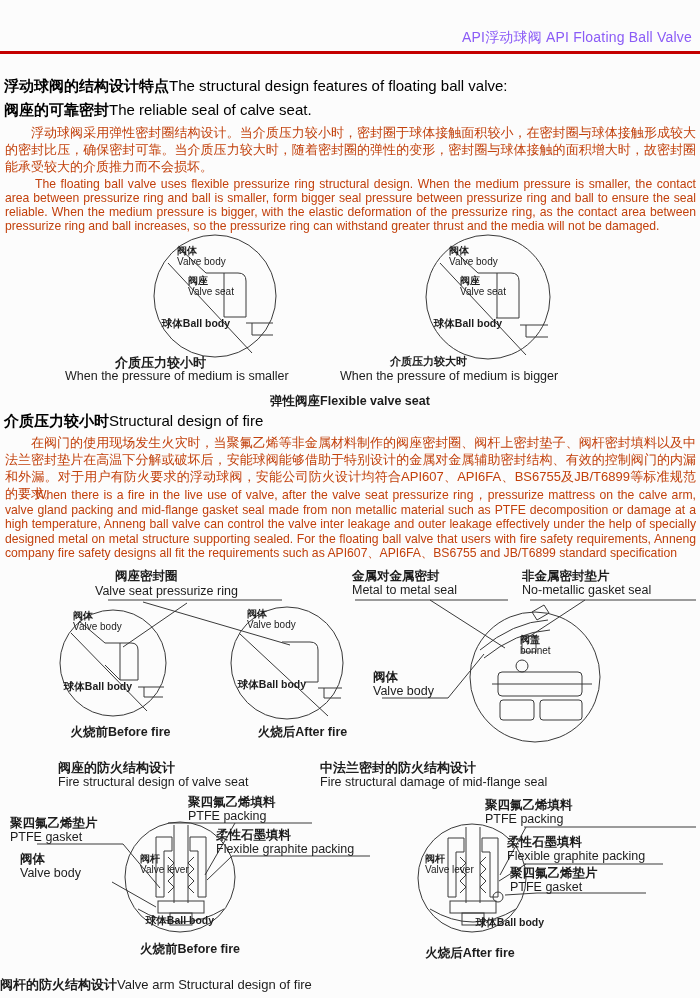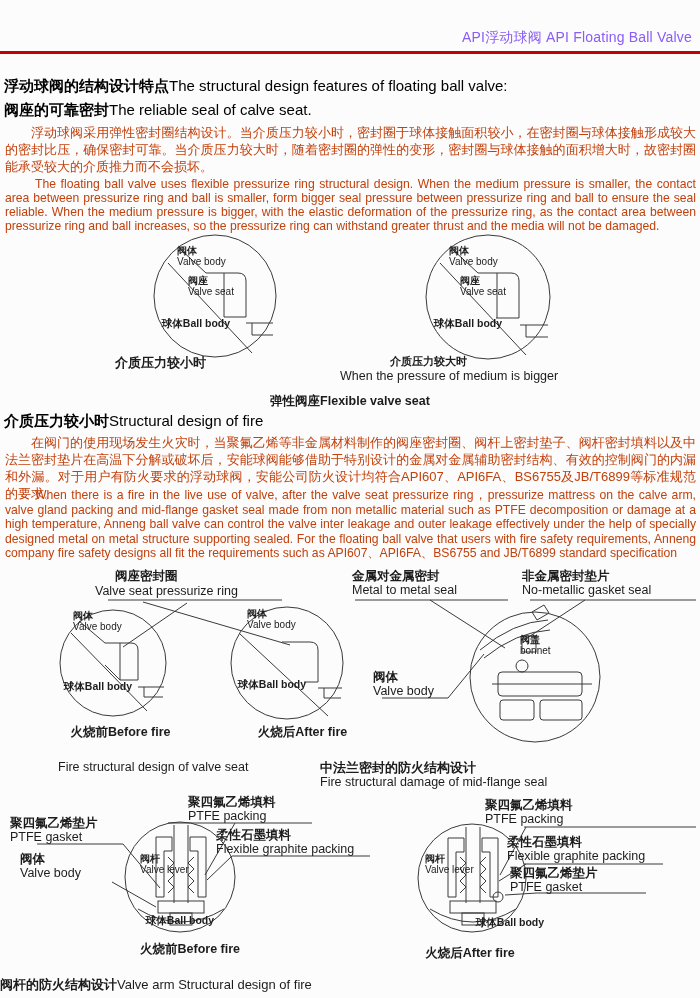--- a/index.html
+++ b/index.html
@@ -75,20 +75,21 @@
     <div class="inlbl" style="left:449px;top:13px;width:80px">
       <div class="zh">阀体</div>
       <div>Valve body</div>
     </div>
     <div class="inlbl" style="left:460px;top:43px;width:80px">
       <div class="zh">阀座</div>
       <div>Valve seat</div>
     </div>
     <div class="ball" style="left:418px;top:85px;width:100px">球体Ball body</div>
     <div class="capline" style="left:115px;top:122px;width:200px;font-size:13px">介质压力较小时</div>
+    <div class="cap" style="left:65px;top:137px;width:300px">When the pressure of medium is smaller</div>
     <div class="capline" style="left:390px;top:122px;width:200px;font-size:11px">介质压力较大时</div>
     <div class="cap" style="left:340px;top:137px;width:300px">When the pressure of medium is bigger</div>
   </div>
 
   <div class="mixcap" style="top:393px;left:0;width:700px">
     <span>弹性阀座</span><span>Flexible valve seat</span>
   </div>
 
   <div class="h1" style="top:412px">
     <span class="zh-b">介质压力较小时</span><span>Structural design of fire</span>
@@ -166,20 +167,21 @@
     </div>
     <div class="lbl" style="left:373px;top:102px;width:80px">
       <div class="zh">阀体</div>
       <div>Valve body</div>
     </div>
     <div class="mixcap" style="left:48px;top:156px;width:145px">火烧前Before fire</div>
     <div class="mixcap" style="left:230px;top:156px;width:145px">火烧后After fire</div>
   </div>
 
   <div class="cap" style="left:58px;top:760px;width:300px">
+    <div class="zh">阀座的防火结构设计</div>
     <div>Fire structural design of valve seat</div>
   </div>
   <div class="cap" style="left:320px;top:760px;width:300px">
     <div class="zh">中法兰密封的防火结构设计</div>
     <div>Fire structural damage of mid-flange seal</div>
   </div>
 
   <div class="fig" style="top:795px;height:175px">
     <svg width="700" height="175">
       <path d="M168,28 H312"></path>

